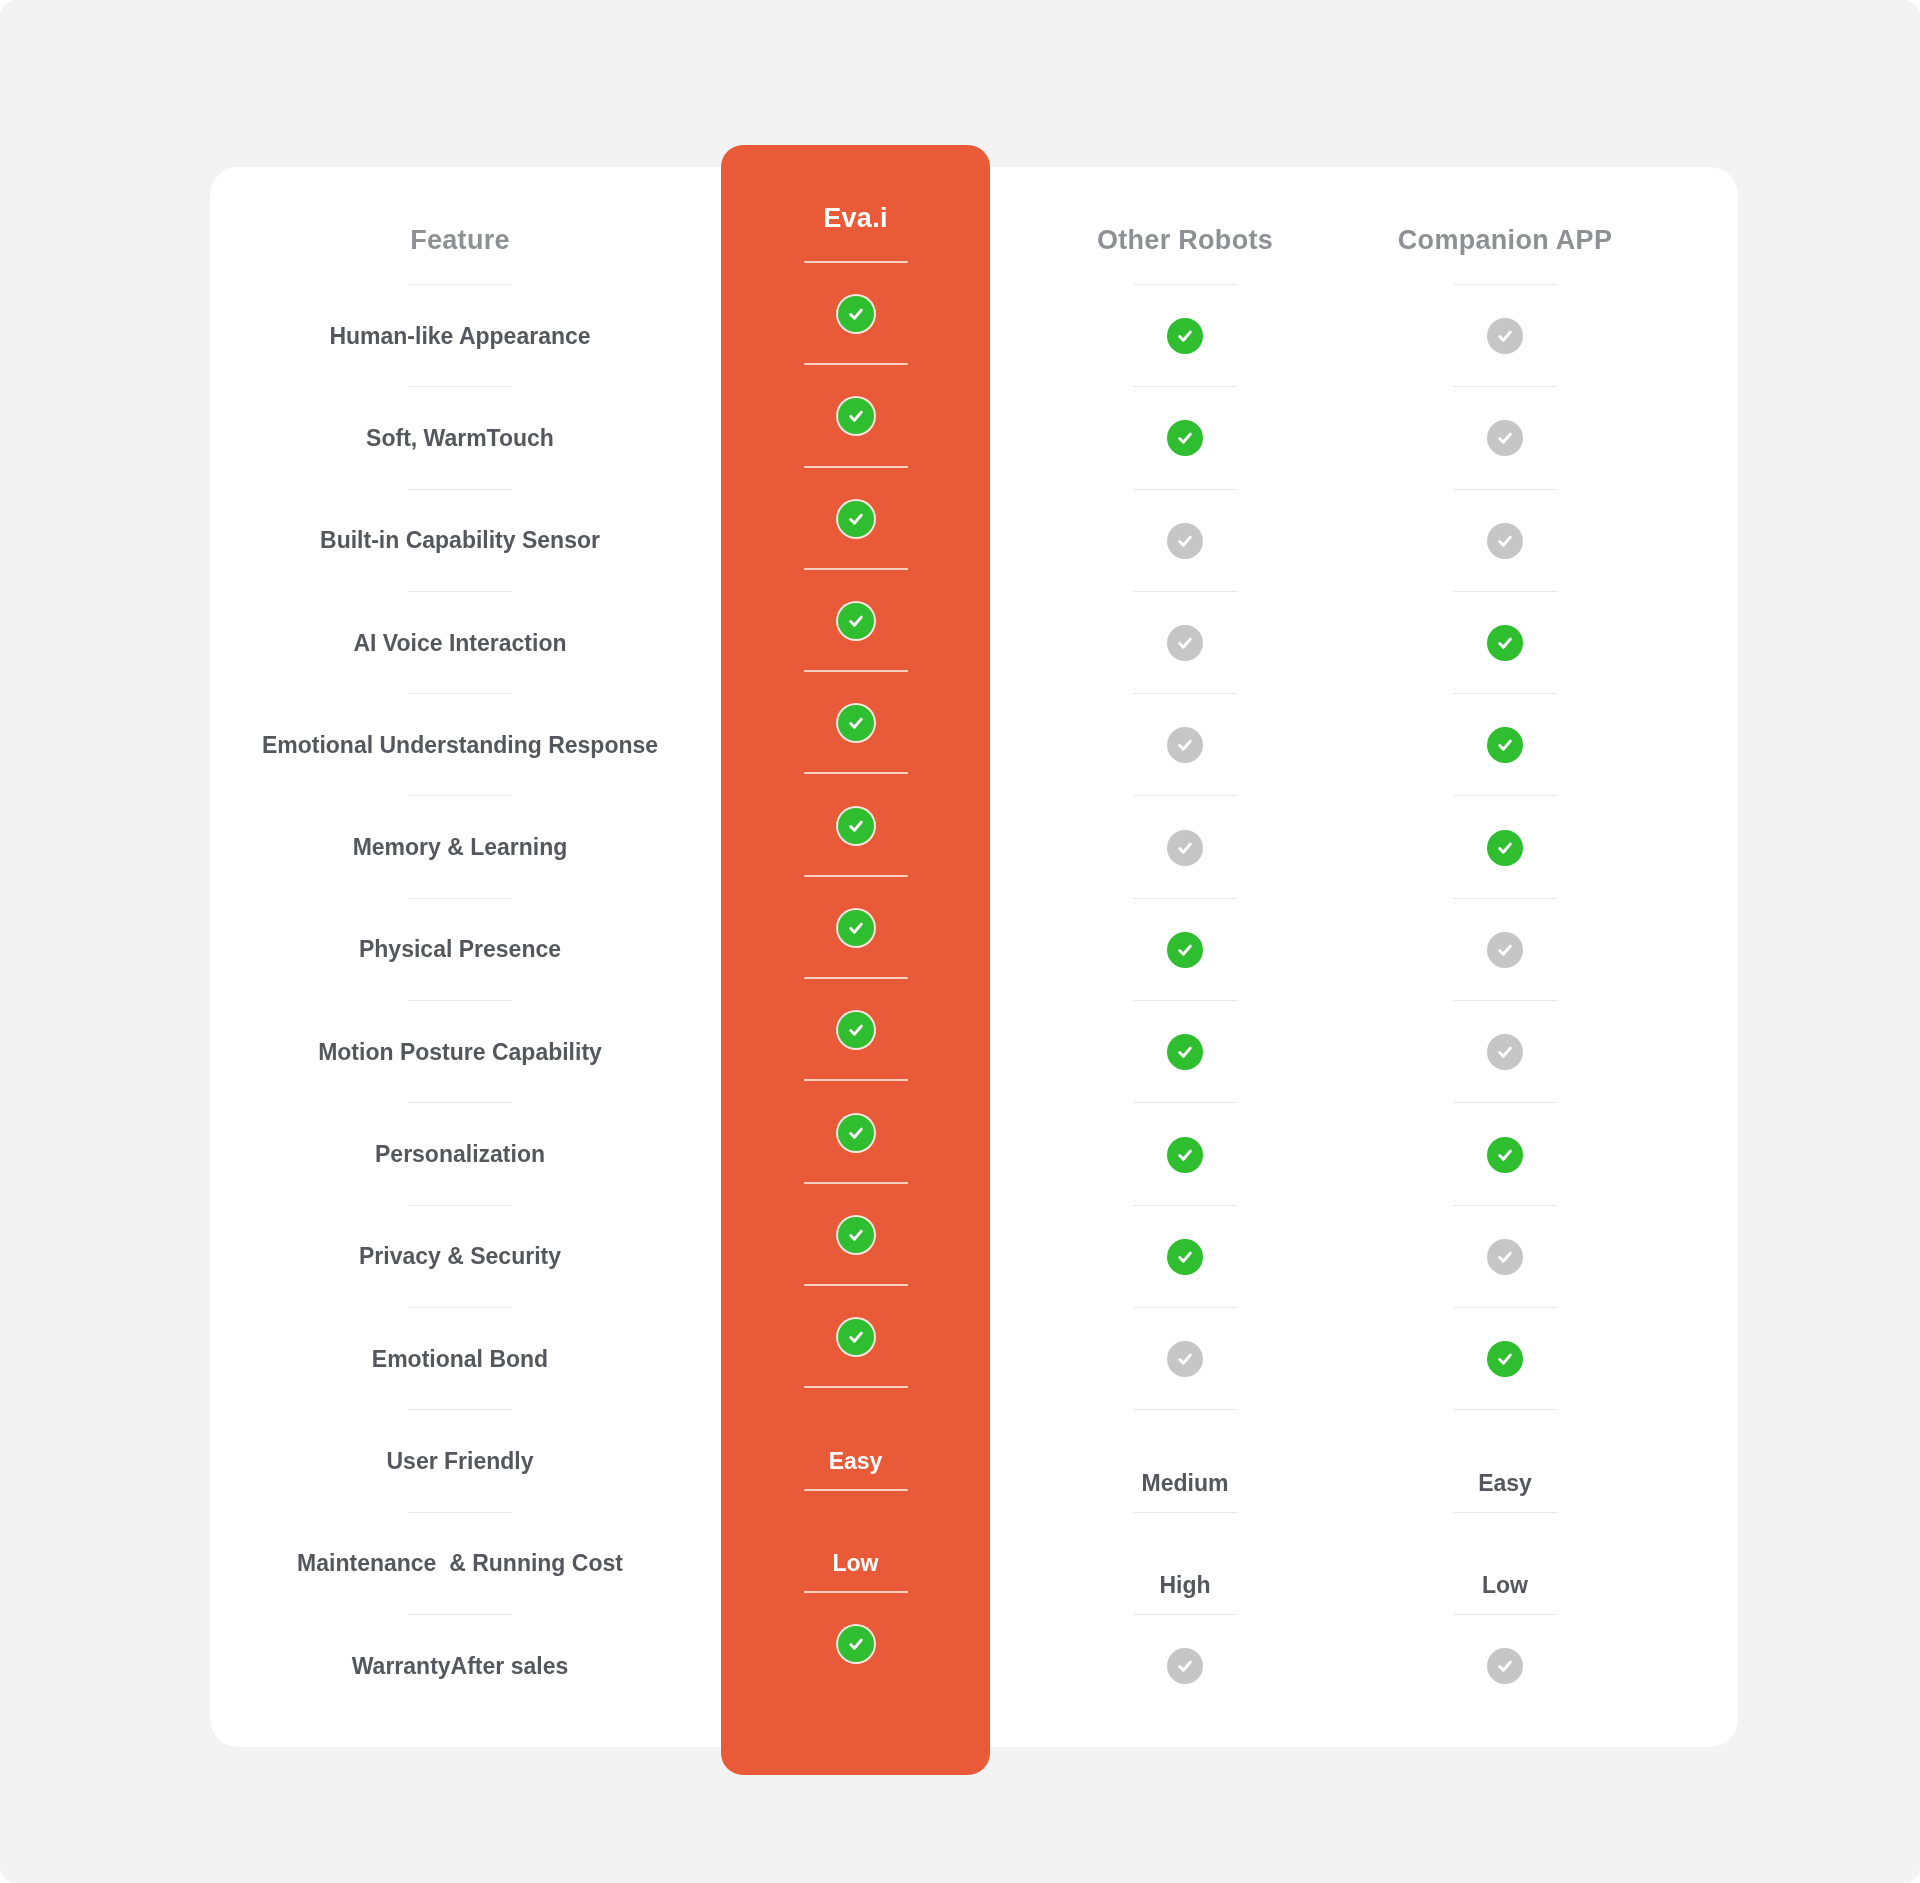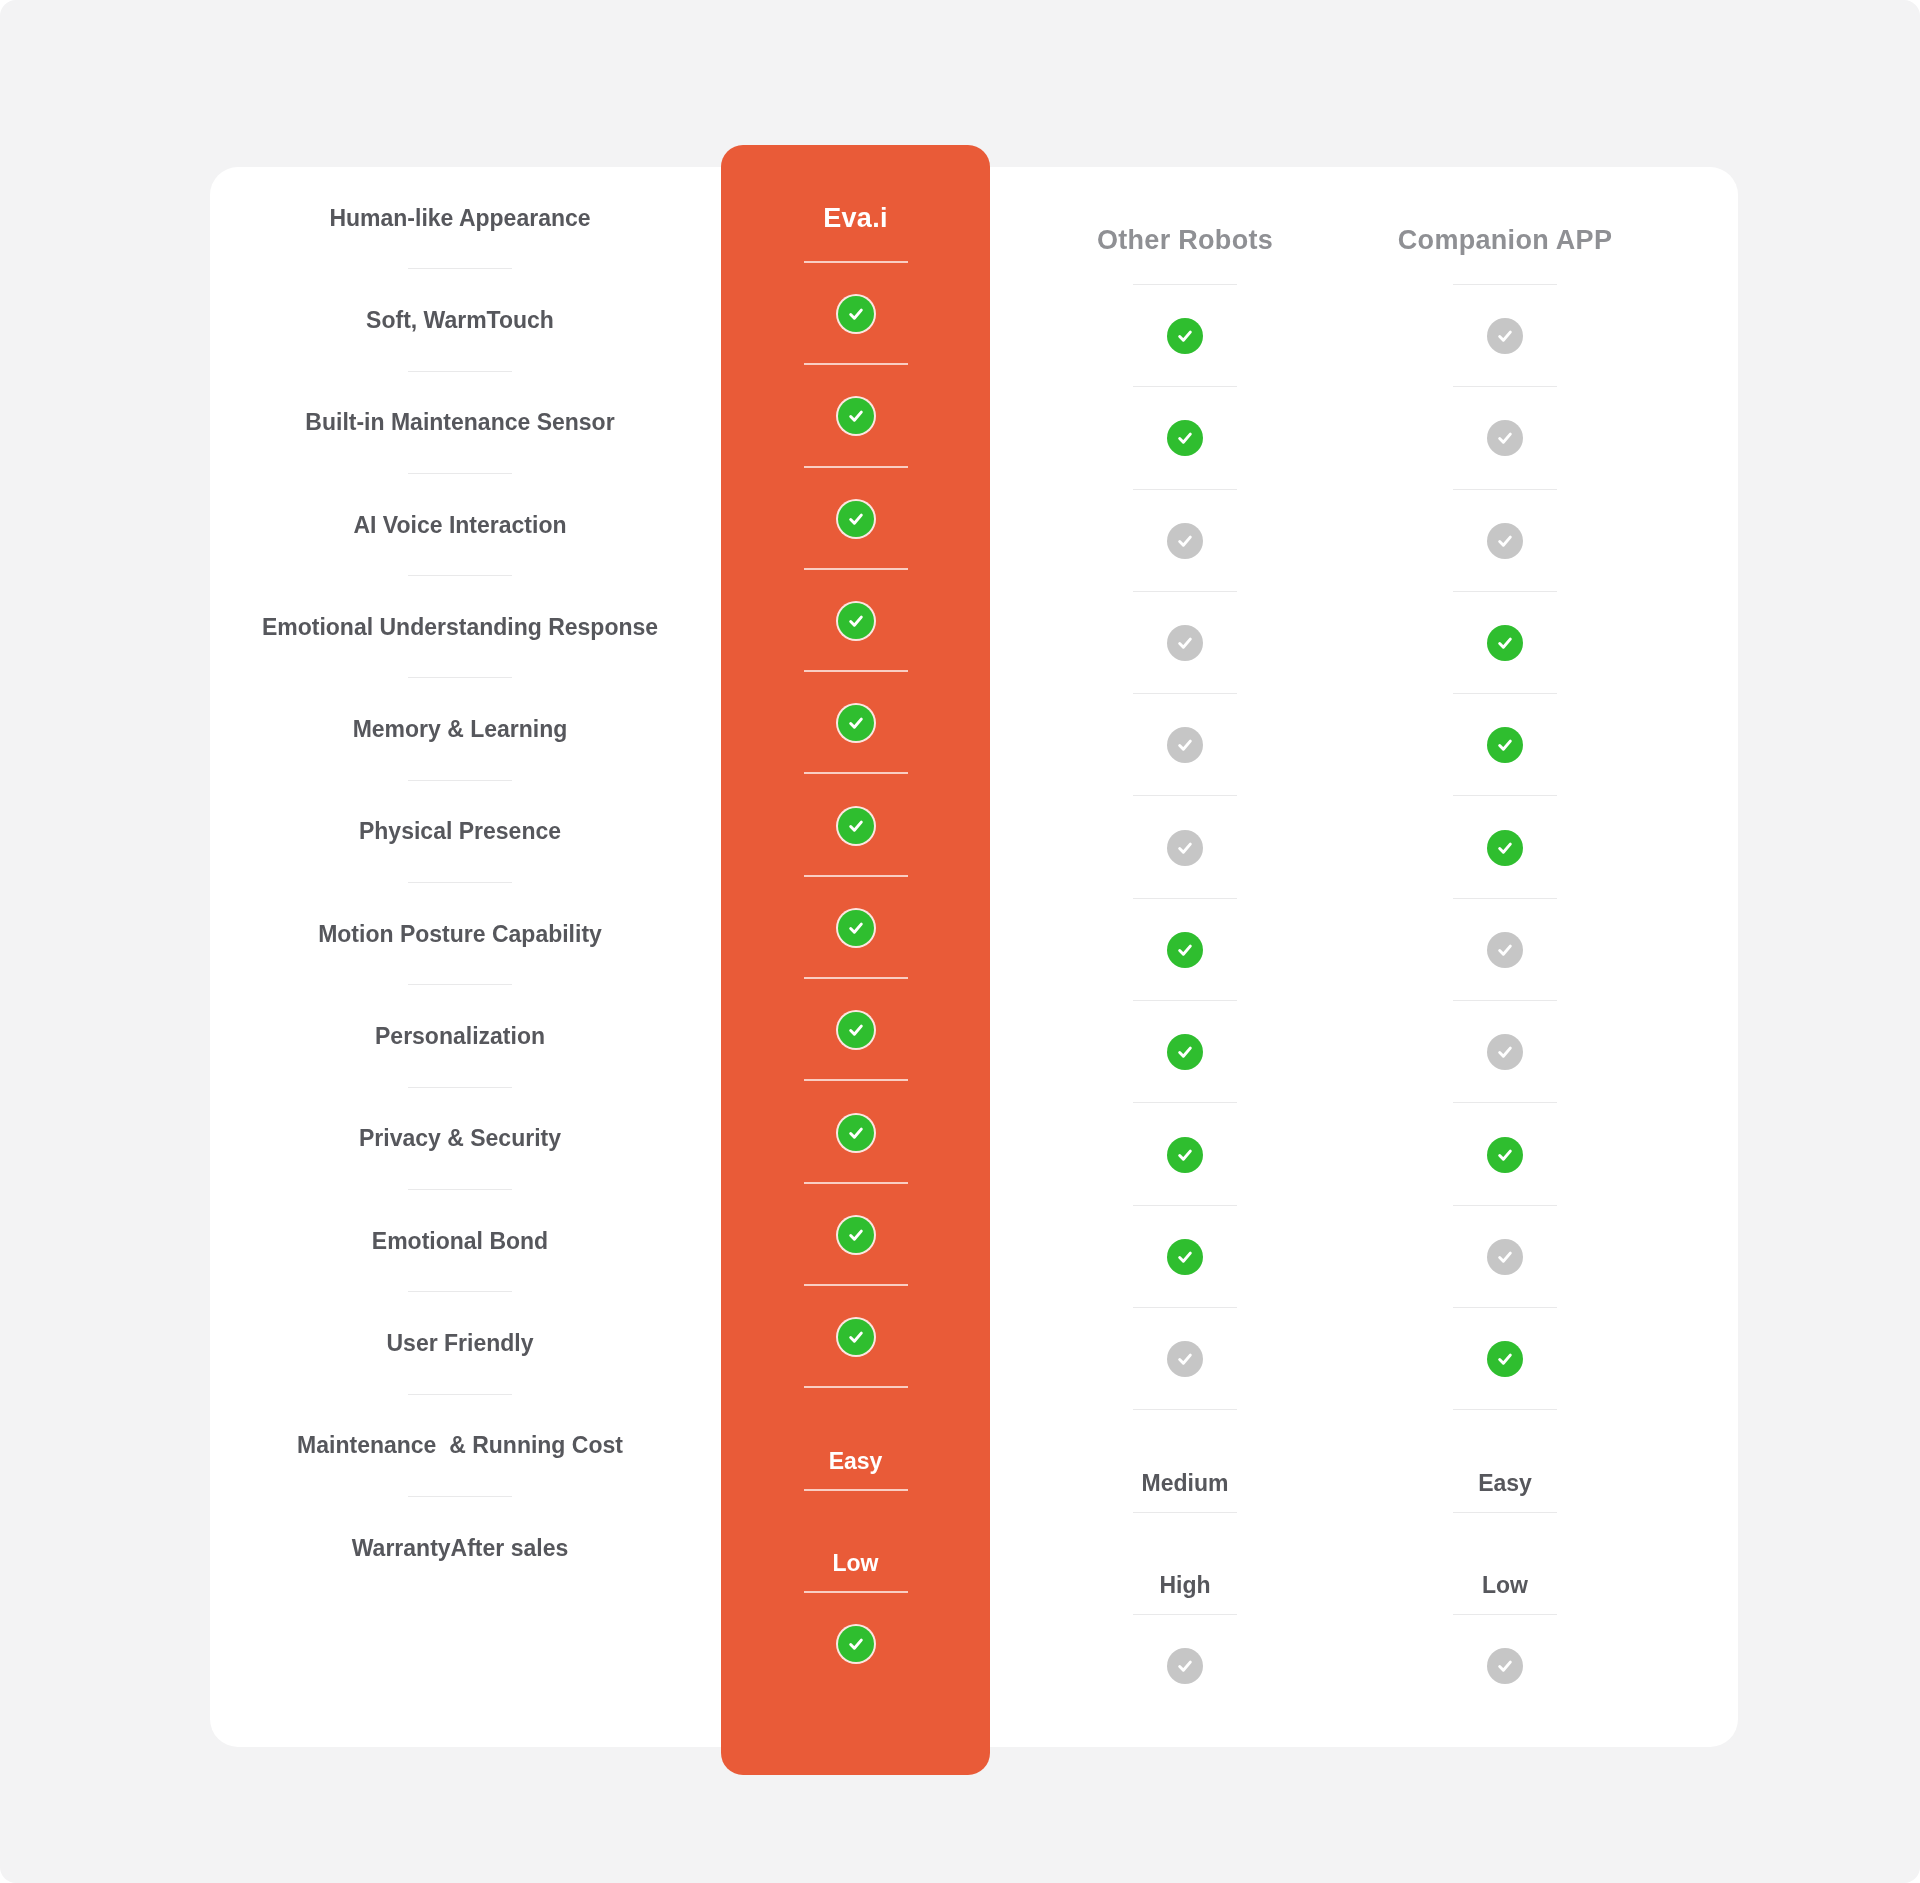--- a/index.html
+++ b/index.html
@@ -84,28 +84,31 @@
   .check svg{width:22px;height:22px;display:block;}
 </style>
 </head>
 <body>
 
 <div class="canvas">
   <div class="card"></div>
   <div class="pillar"></div>
 
   <div class="col col-feature" id="col-feature">
+    <div class="cell header">
+      <span class="header-label">Feature</span>
+    </div>
   <div class="cell">
     <span class="label">Human-like Appearance</span>
   </div>
       <div class="cell">
     <span class="label">Soft, WarmTouch</span>
   </div>
       <div class="cell">
-    <span class="label">Built-in Maintenance Sensor</span>
+    <span class="label">Built-in Capability Sensor</span>
   </div>
       <div class="cell">
     <span class="label">AI Voice Interaction</span>
   </div>
       <div class="cell">
     <span class="label">Emotional Understanding Response</span>
   </div>
       <div class="cell">
     <span class="label">Memory &amp; Learning</span>
   </div>

